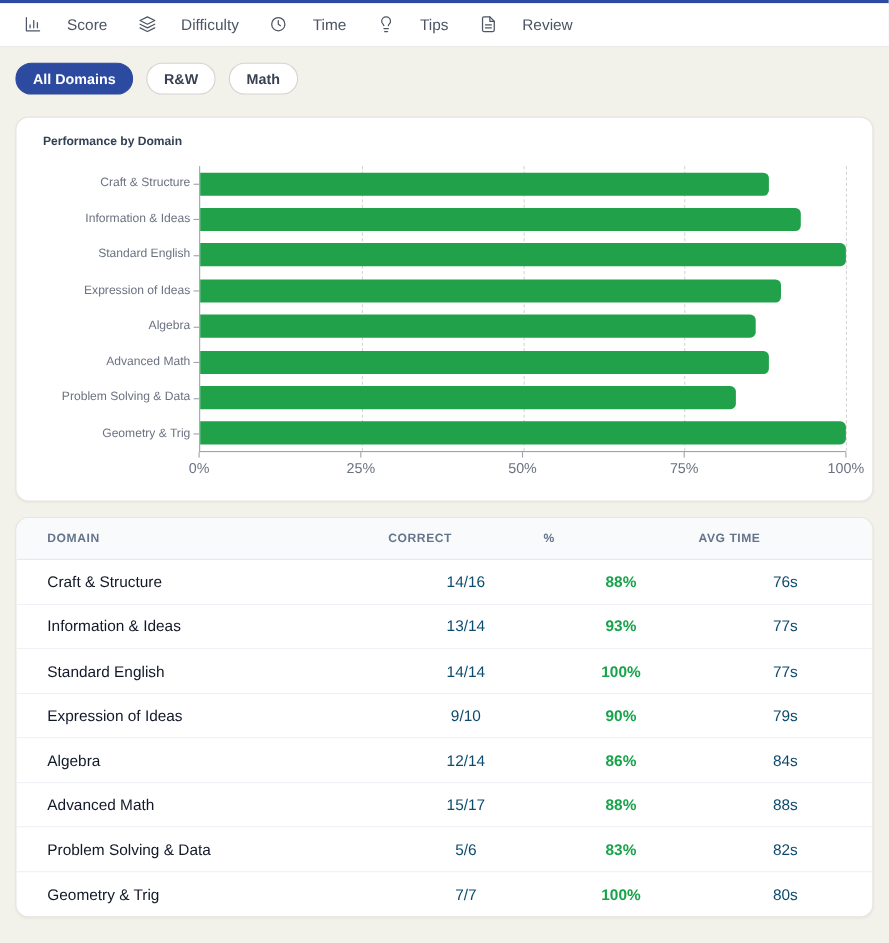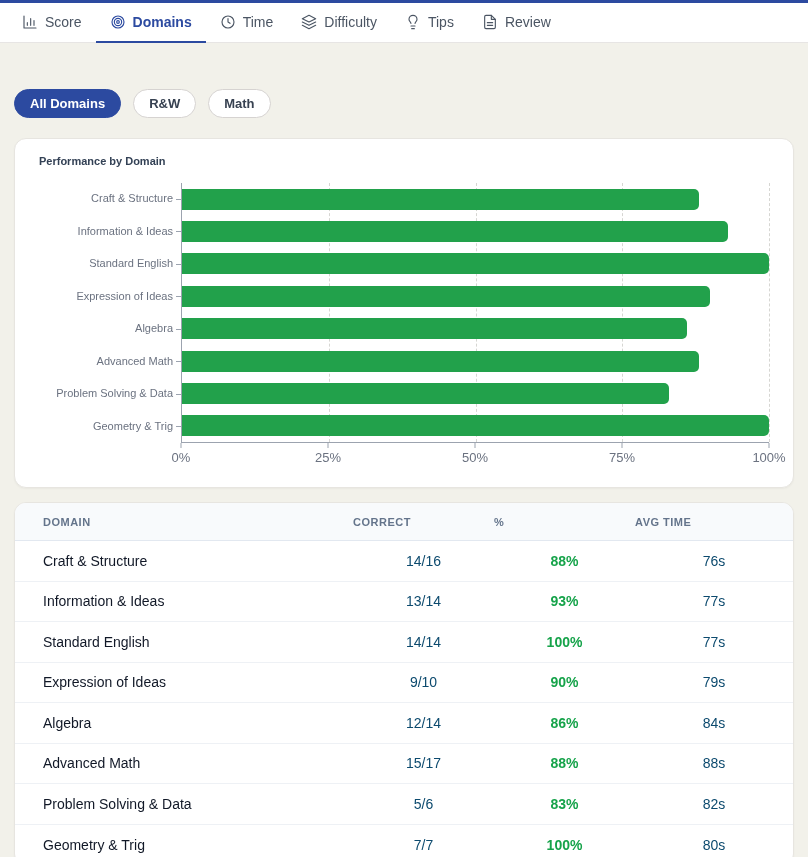--- a/index.html
+++ b/index.html
@@ -16,21 +16,21 @@
   
   .nav {
     background: #ffffff;
     display: flex;
     align-items: stretch;
     padding-left: 8px;
     border-bottom: 1px solid #e7e5e4;
     height: 40px;
   }
   .tab {
-    display: flex; align-items: center; gap: 7px;
+    display: flex; align-items: center; gap: 23px;
     padding: 0 14px;
     font-size: 14px;
     color: #4b5563;
     cursor: pointer;
     border-bottom: 2px solid transparent;
     margin-bottom: -1px;
     white-space: nowrap;
   }
   .tab svg { width: 16px; height: 16px; stroke: currentColor; fill: none; stroke-width: 1.7; stroke-linecap: round; stroke-linejoin: round; }
   .tab.active { color: #2c4aa0; font-weight: 700; border-bottom-color: #2c4aa0; }
@@ -39,21 +39,20 @@
   .pills { display: flex; gap: 12px; padding: 14px 14px 6px 14px; }
   .pill {
     font-size: 13px;
     padding: 6px 15px;
     border-radius: 999px;
     border: 1px solid #d6d3d1;
     background: #ffffff;
     color: #374151;
     cursor: pointer;
     font-weight: 600;
-    margin-top: 32px;
   }
   .pill.active { background: #2c4aa0; border-color: #2c4aa0; color: #ffffff; }
 
   
   .card {
     background: #ffffff;
     border: 1px solid #e7e5e0;
     border-radius: 12px;
     margin: 14px;
     box-shadow: 0 1px 2px rgba(0,0,0,0.04);
@@ -120,48 +119,38 @@
       <span style="display: flex;">
         <svg viewBox="0 0 24 24">
           <path d="M3 3v18h18"></path>
           <path d="M8 17v-4"></path>
           <path d="M13 17V7"></path>
           <path d="M18 17v-7"></path>
         </svg>
       </span>
       <span>Score</span>
     </div>
-    <div class="tab active">
-      <span style="display: flex;">
-        <svg viewBox="0 0 24 24">
-          <circle cx="12" cy="12" r="9"></circle>
-          <circle cx="12" cy="12" r="5.5"></circle>
-          <circle cx="12" cy="12" r="2"></circle>
-        </svg>
-      </span>
-      <span>Domains</span>
-    </div>
-    <div class="tab">
-      <span style="display: flex;">
-        <svg viewBox="0 0 24 24">
-          <circle cx="12" cy="12" r="9"></circle>
-          <path d="M12 7v5l3 2"></path>
-        </svg>
-      </span>
-      <span>Time</span>
-    </div>
     <div class="tab">
       <span style="display: flex;">
         <svg viewBox="0 0 24 24">
           <path d="M12 2 2 7l10 5 10-5-10-5z"></path>
           <path d="m2 12 10 5 10-5"></path>
           <path d="m2 17 10 5 10-5"></path>
         </svg>
       </span>
       <span>Difficulty</span>
+    </div>
+    <div class="tab">
+      <span style="display: flex;">
+        <svg viewBox="0 0 24 24">
+          <circle cx="12" cy="12" r="9"></circle>
+          <path d="M12 7v5l3 2"></path>
+        </svg>
+      </span>
+      <span>Time</span>
     </div>
     <div class="tab">
       <span style="display: flex;">
         <svg viewBox="0 0 24 24">
           <path d="M9 18h6"></path>
           <path d="M10 22h4"></path>
           <path d="M15.09 14c.18-.98.65-1.74 1.41-2.5A4.65 4.65 0 0 0 18 8a6 6 0 0 0-12 0c0 1 .23 2.23 1.5 3.5.76.76 1.23 1.52 1.41 2.5"></path>
         </svg>
       </span>
       <span>Tips</span>

